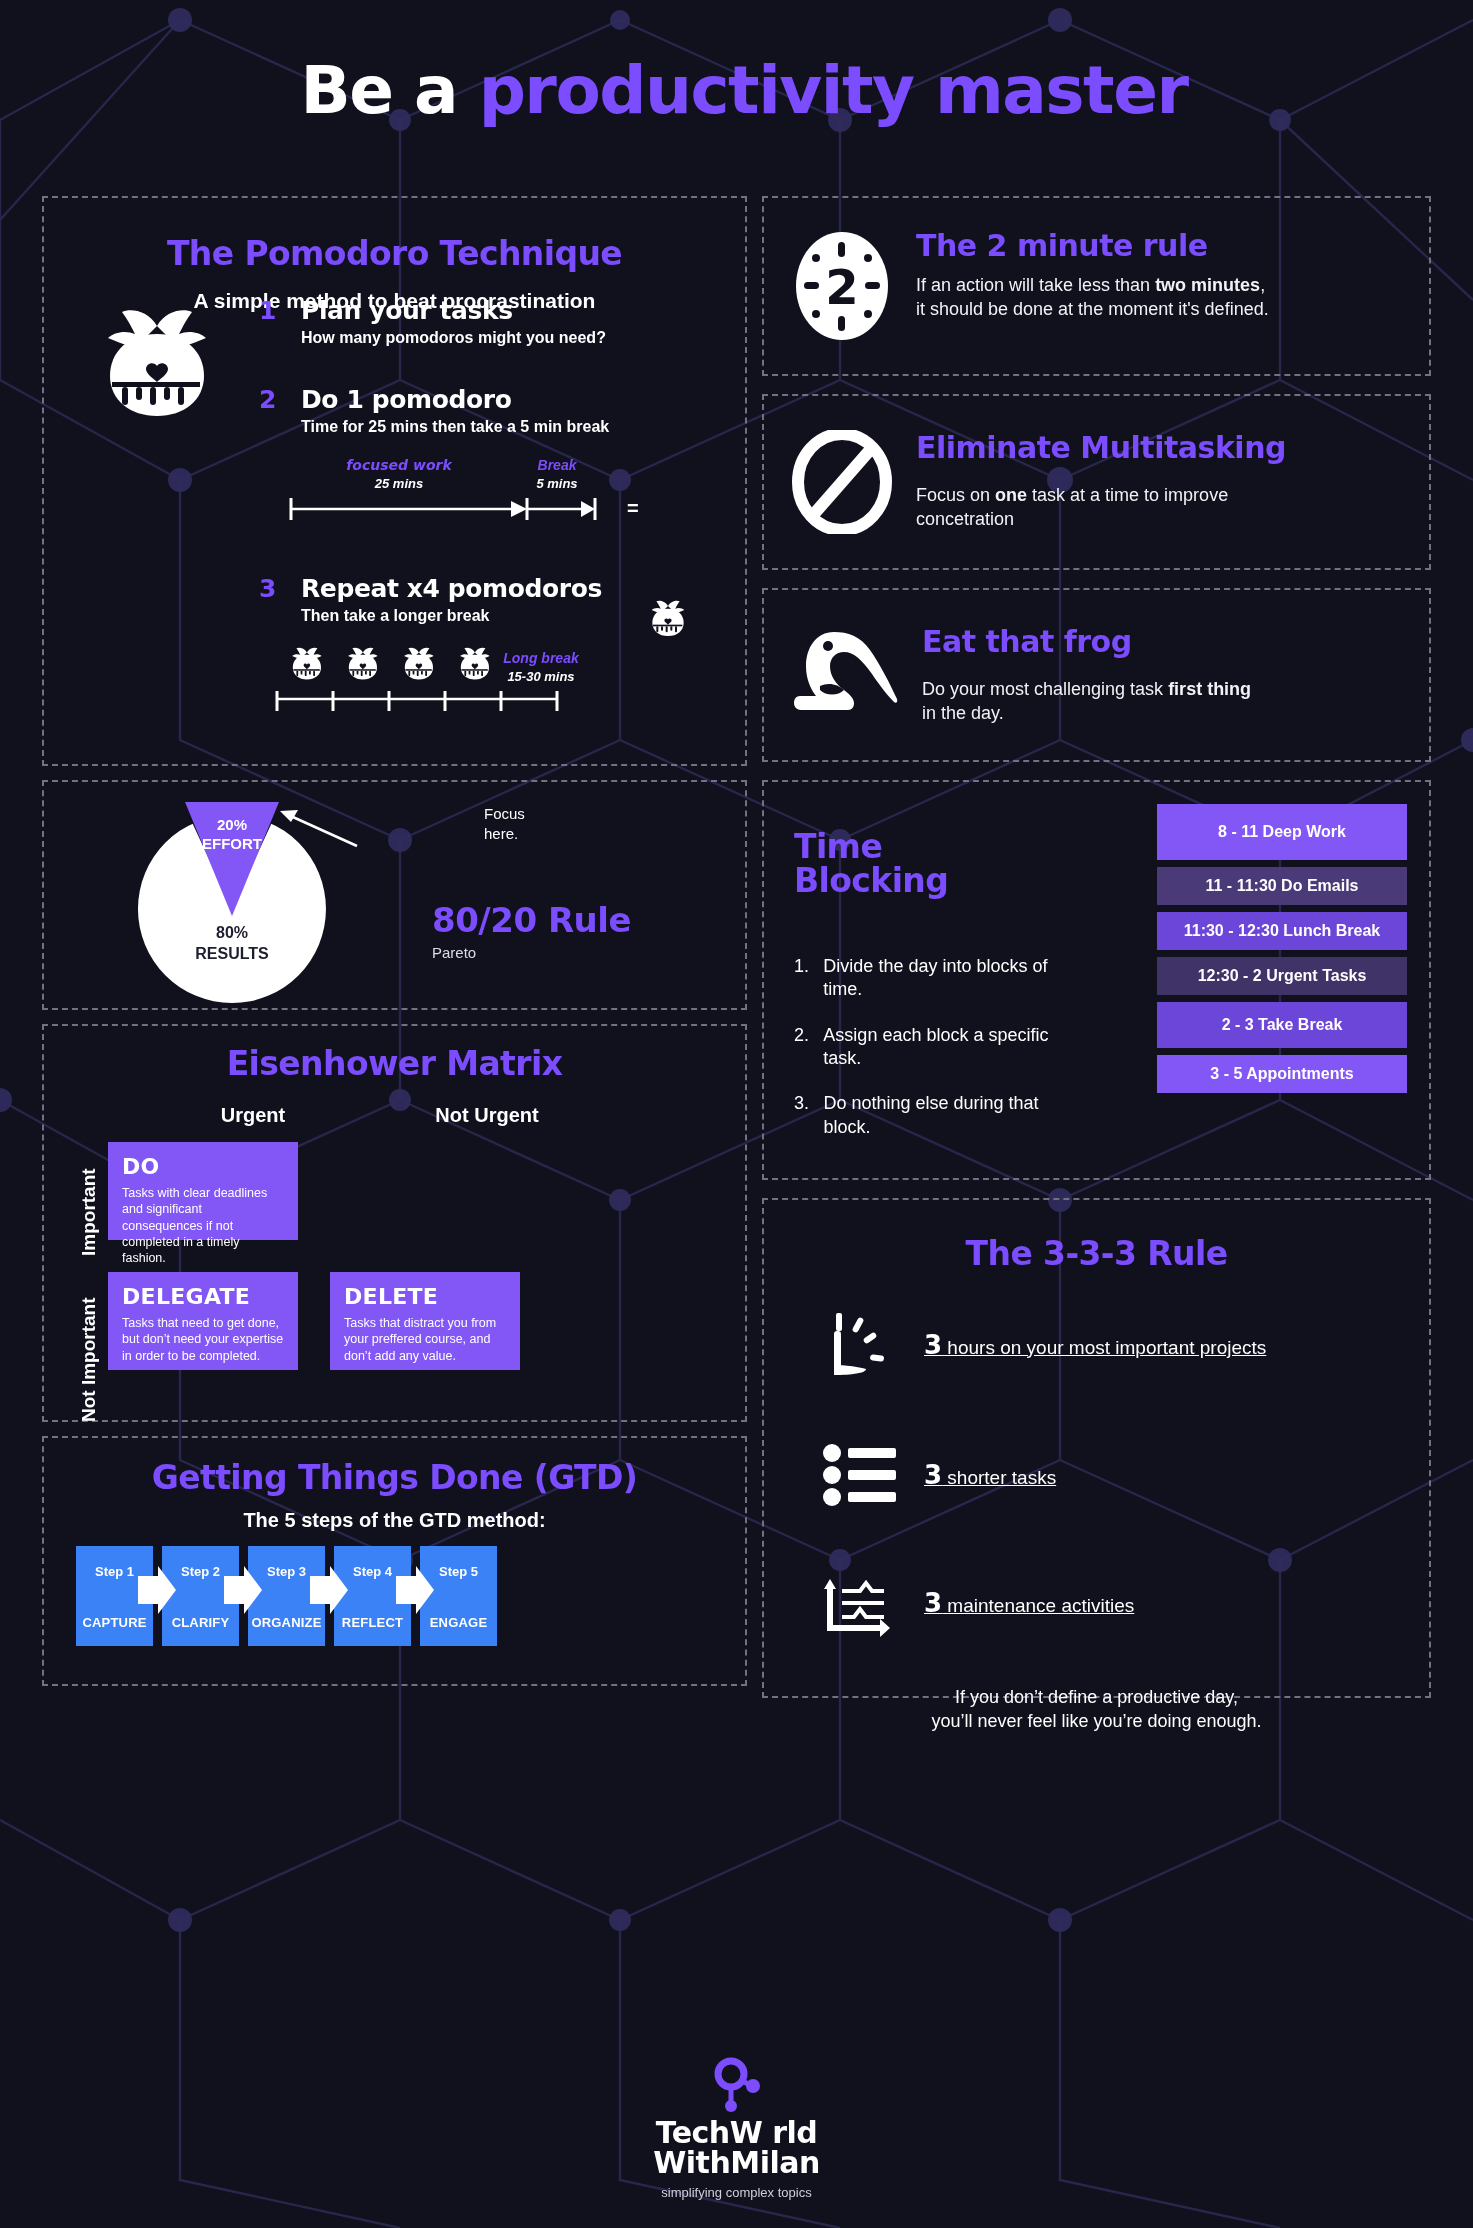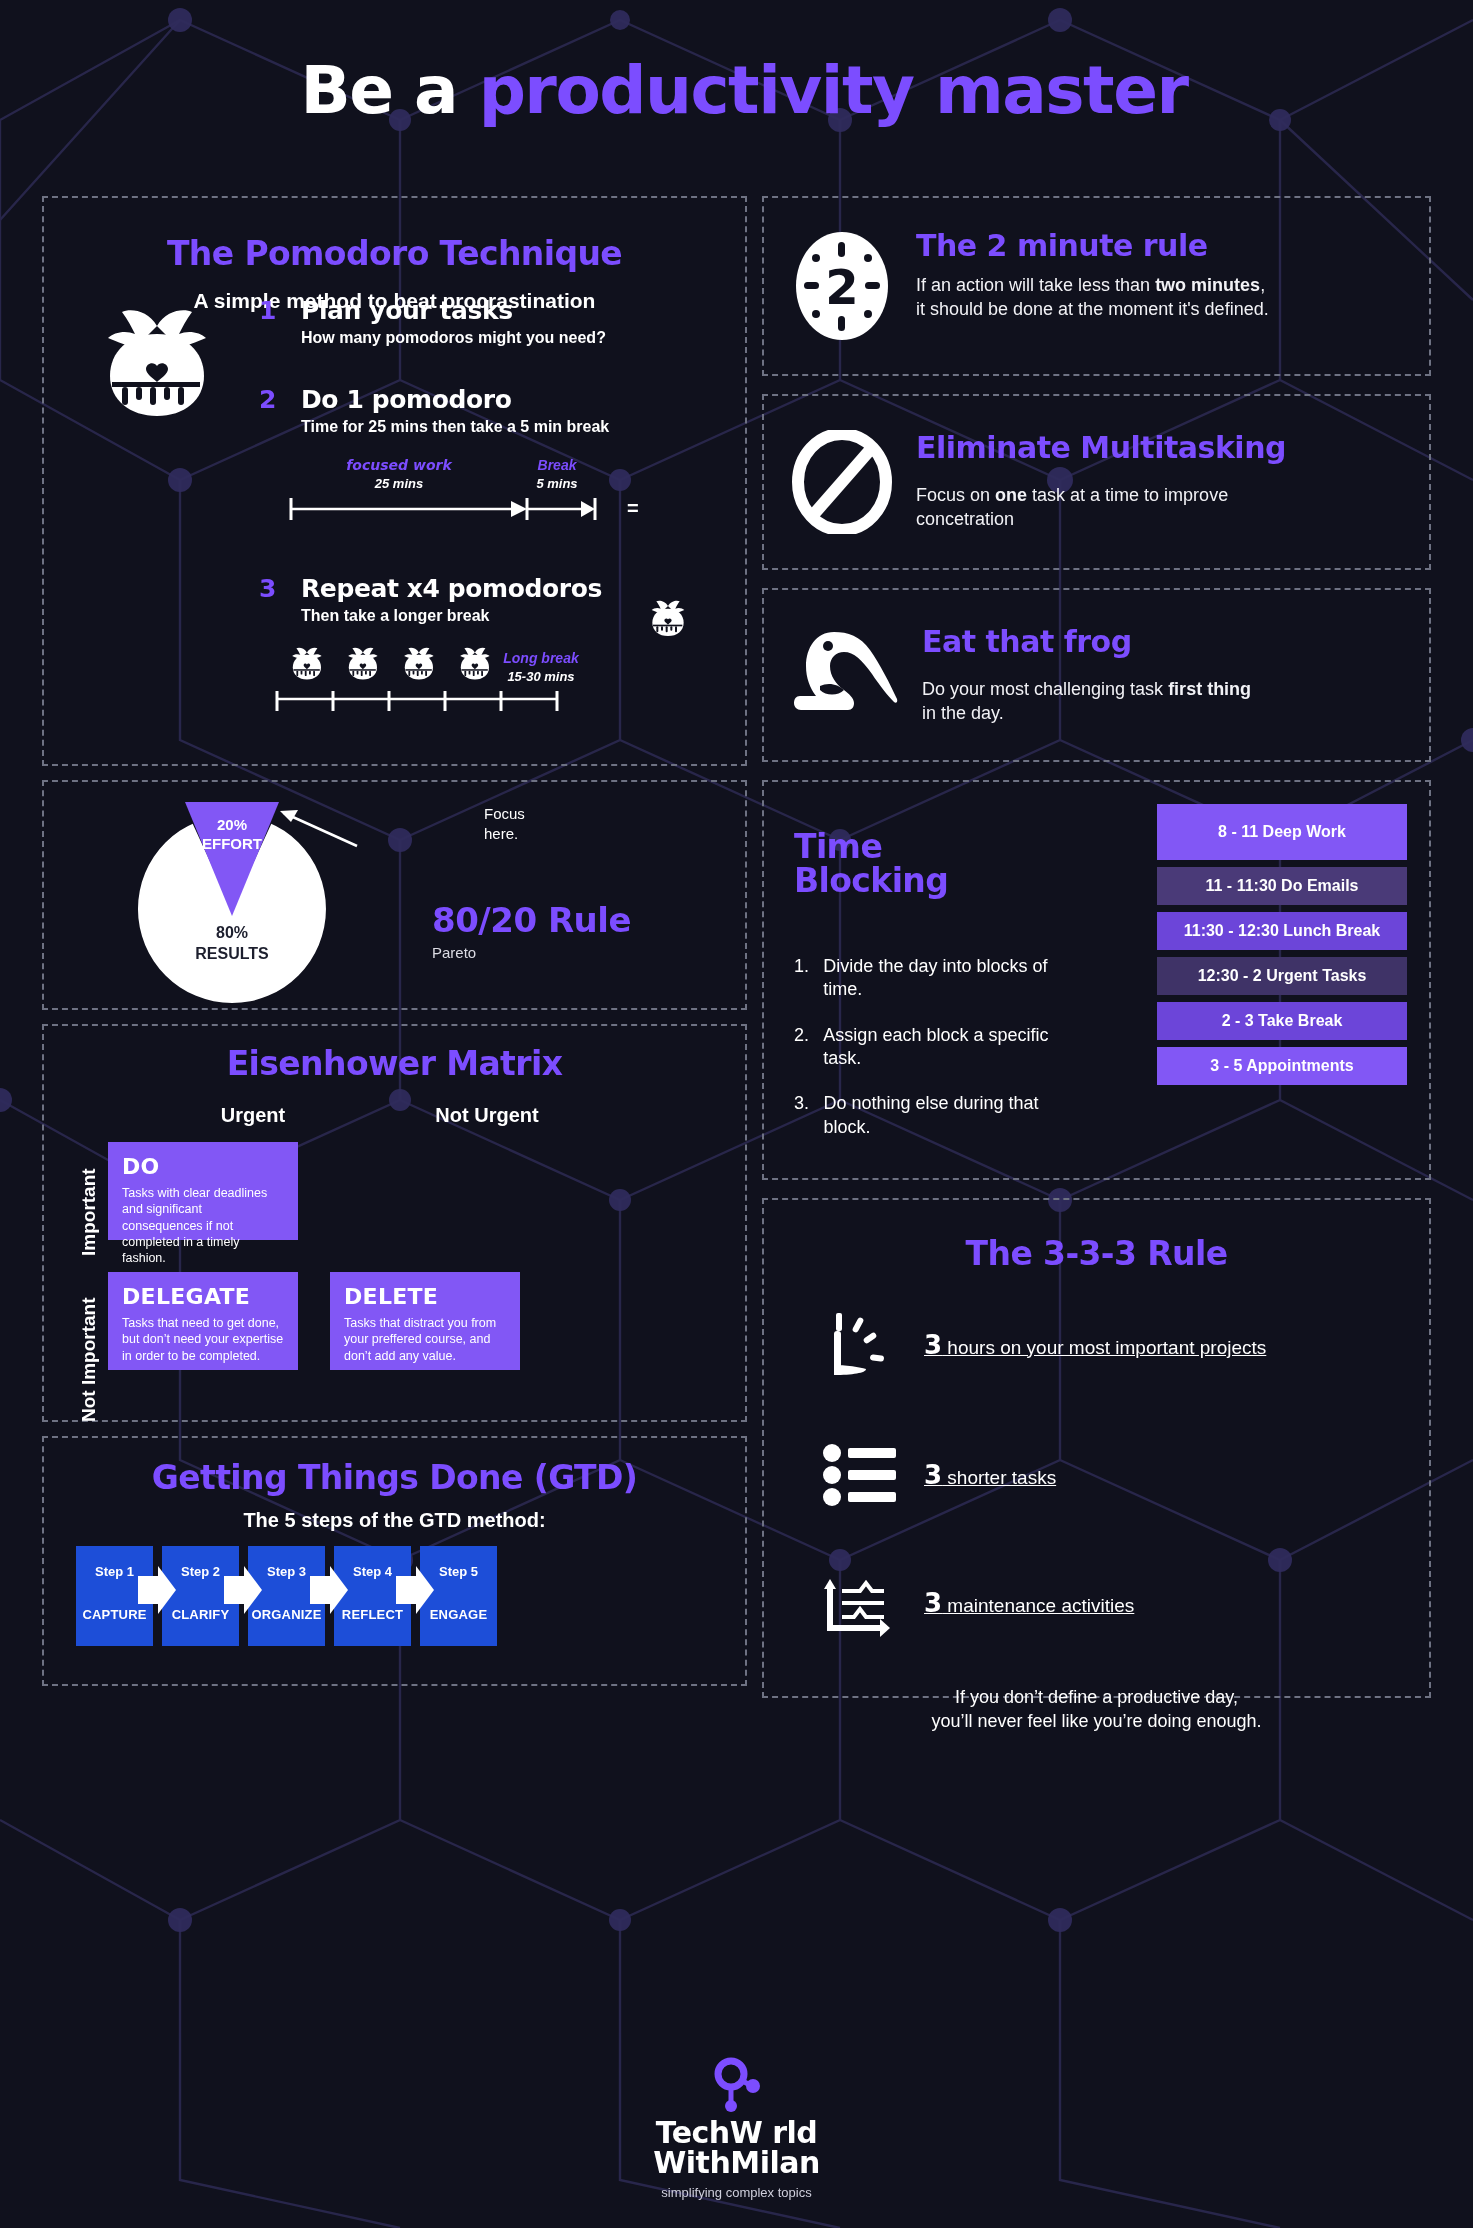--- a/index.html
+++ b/index.html
@@ -96,23 +96,23 @@
   .quad { position: absolute; background: #8257f5; padding: 12px 14px; }
   .quad h4 { font-size: 22px; font-weight: 800; letter-spacing: 0.3px;
              font-family: "DejaVu Sans", sans-serif; margin-bottom: 6px; }
   .quad p { font-size: 12.5px; line-height: 1.3; }
 
   
   .gtd { height: 250px; margin-top: 14px; }
   .gtd h2 { text-align: center; margin-top: 20px; }
   .gtd .sub { text-align: center; margin-top: 12px; font-size: 20px; }
   .gtd-steps { position: absolute; left: 32px; top: 108px; display: flex; gap: 9px; }
-  .gtd-step { width: 77px; height: 100px; background: #1d4ed8; position: relative;
+  .gtd-step { width: 77px; height: 100px; background: #3b82f6; position: relative;
               display: flex; flex-direction: column; align-items: center;
-              justify-content: space-between; padding: 18px 2px 24px; }
+              justify-content: space-between; padding: 18px 2px 16px; }
   .gtd-step .s1 { font-size: 13px; font-weight: 800; }
   .gtd-step .s2 { font-size: 13px; font-weight: 800; letter-spacing: 0.2px; }
 
   
   .r333 { height: 500px; }
   .r333 h2 { text-align: center; margin-top: 34px; }
   .r333-row { display: flex; align-items: center; gap: 26px; padding-left: 58px; margin-top: 34px; text-decoration: underline; }
   .r333-row .ico { width: 76px; height: 76px; display: flex; align-items: center; justify-content: center; }
   .r333-row .txt { font-size: 19px; }
   .r333-row .txt .num { font-size: 26px; font-weight: 800;
@@ -506,21 +506,21 @@
               <span>Do nothing else during that block.</span>
             </div>
           </div>
         </div>
 
         <div class="tb-right">
           <div class="tb-block" style="background:#8257f5;height:56px;">8 - 11 Deep Work</div>
           <div class="tb-block" style="background:#4a3a78;height:38px;">11 - 11:30 Do Emails</div>
           <div class="tb-block" style="background:#6c45d9;height:38px;">11:30 - 12:30 Lunch Break</div>
           <div class="tb-block" style="background:#3f3367;height:38px;">12:30 - 2 Urgent Tasks</div>
-          <div class="tb-block" style="background:#6c45d9;height:38px;">2 - 3 Take Break</div>
+          <div class="tb-block" style="background:#6c45d9;height:46px;">2 - 3 Take Break</div>
           <div class="tb-block" style="background:#8257f5;height:38px;">3 - 5 Appointments</div>
         </div>
       </section>
 
       <section class="card r333" style="margin-top:18px;">
         <h2 class="sec">The 3-3-3 Rule</h2>
 
         <div class="r333-row">
           <span class="ico">
             <svg width="76" height="76" viewBox="0 0 76 76">

